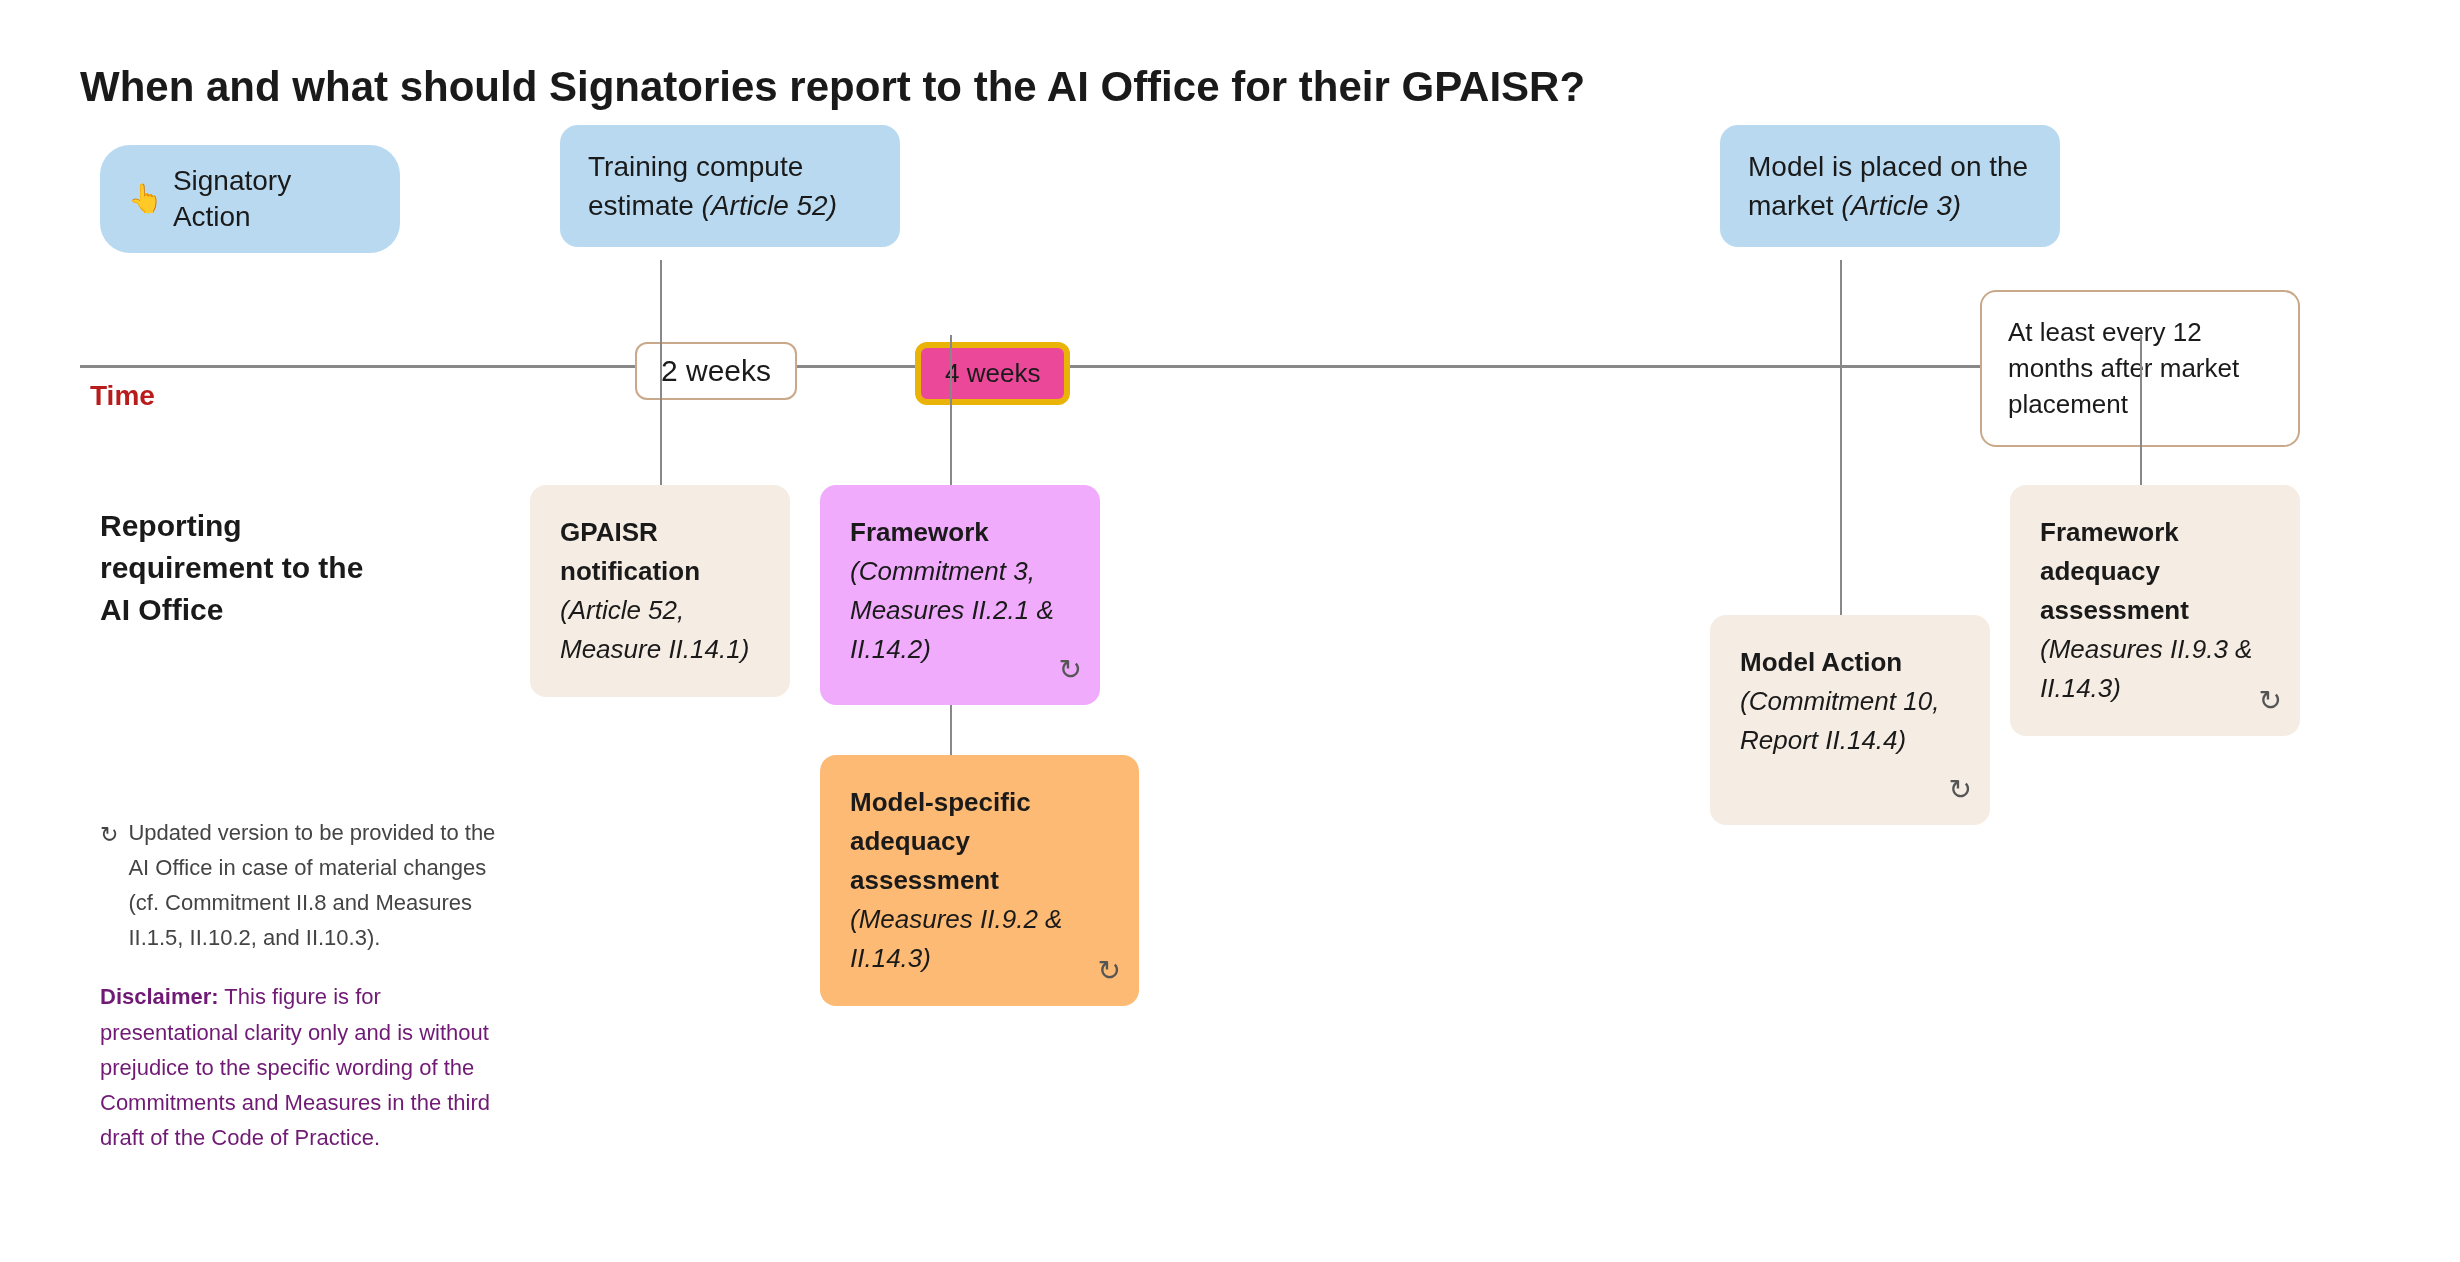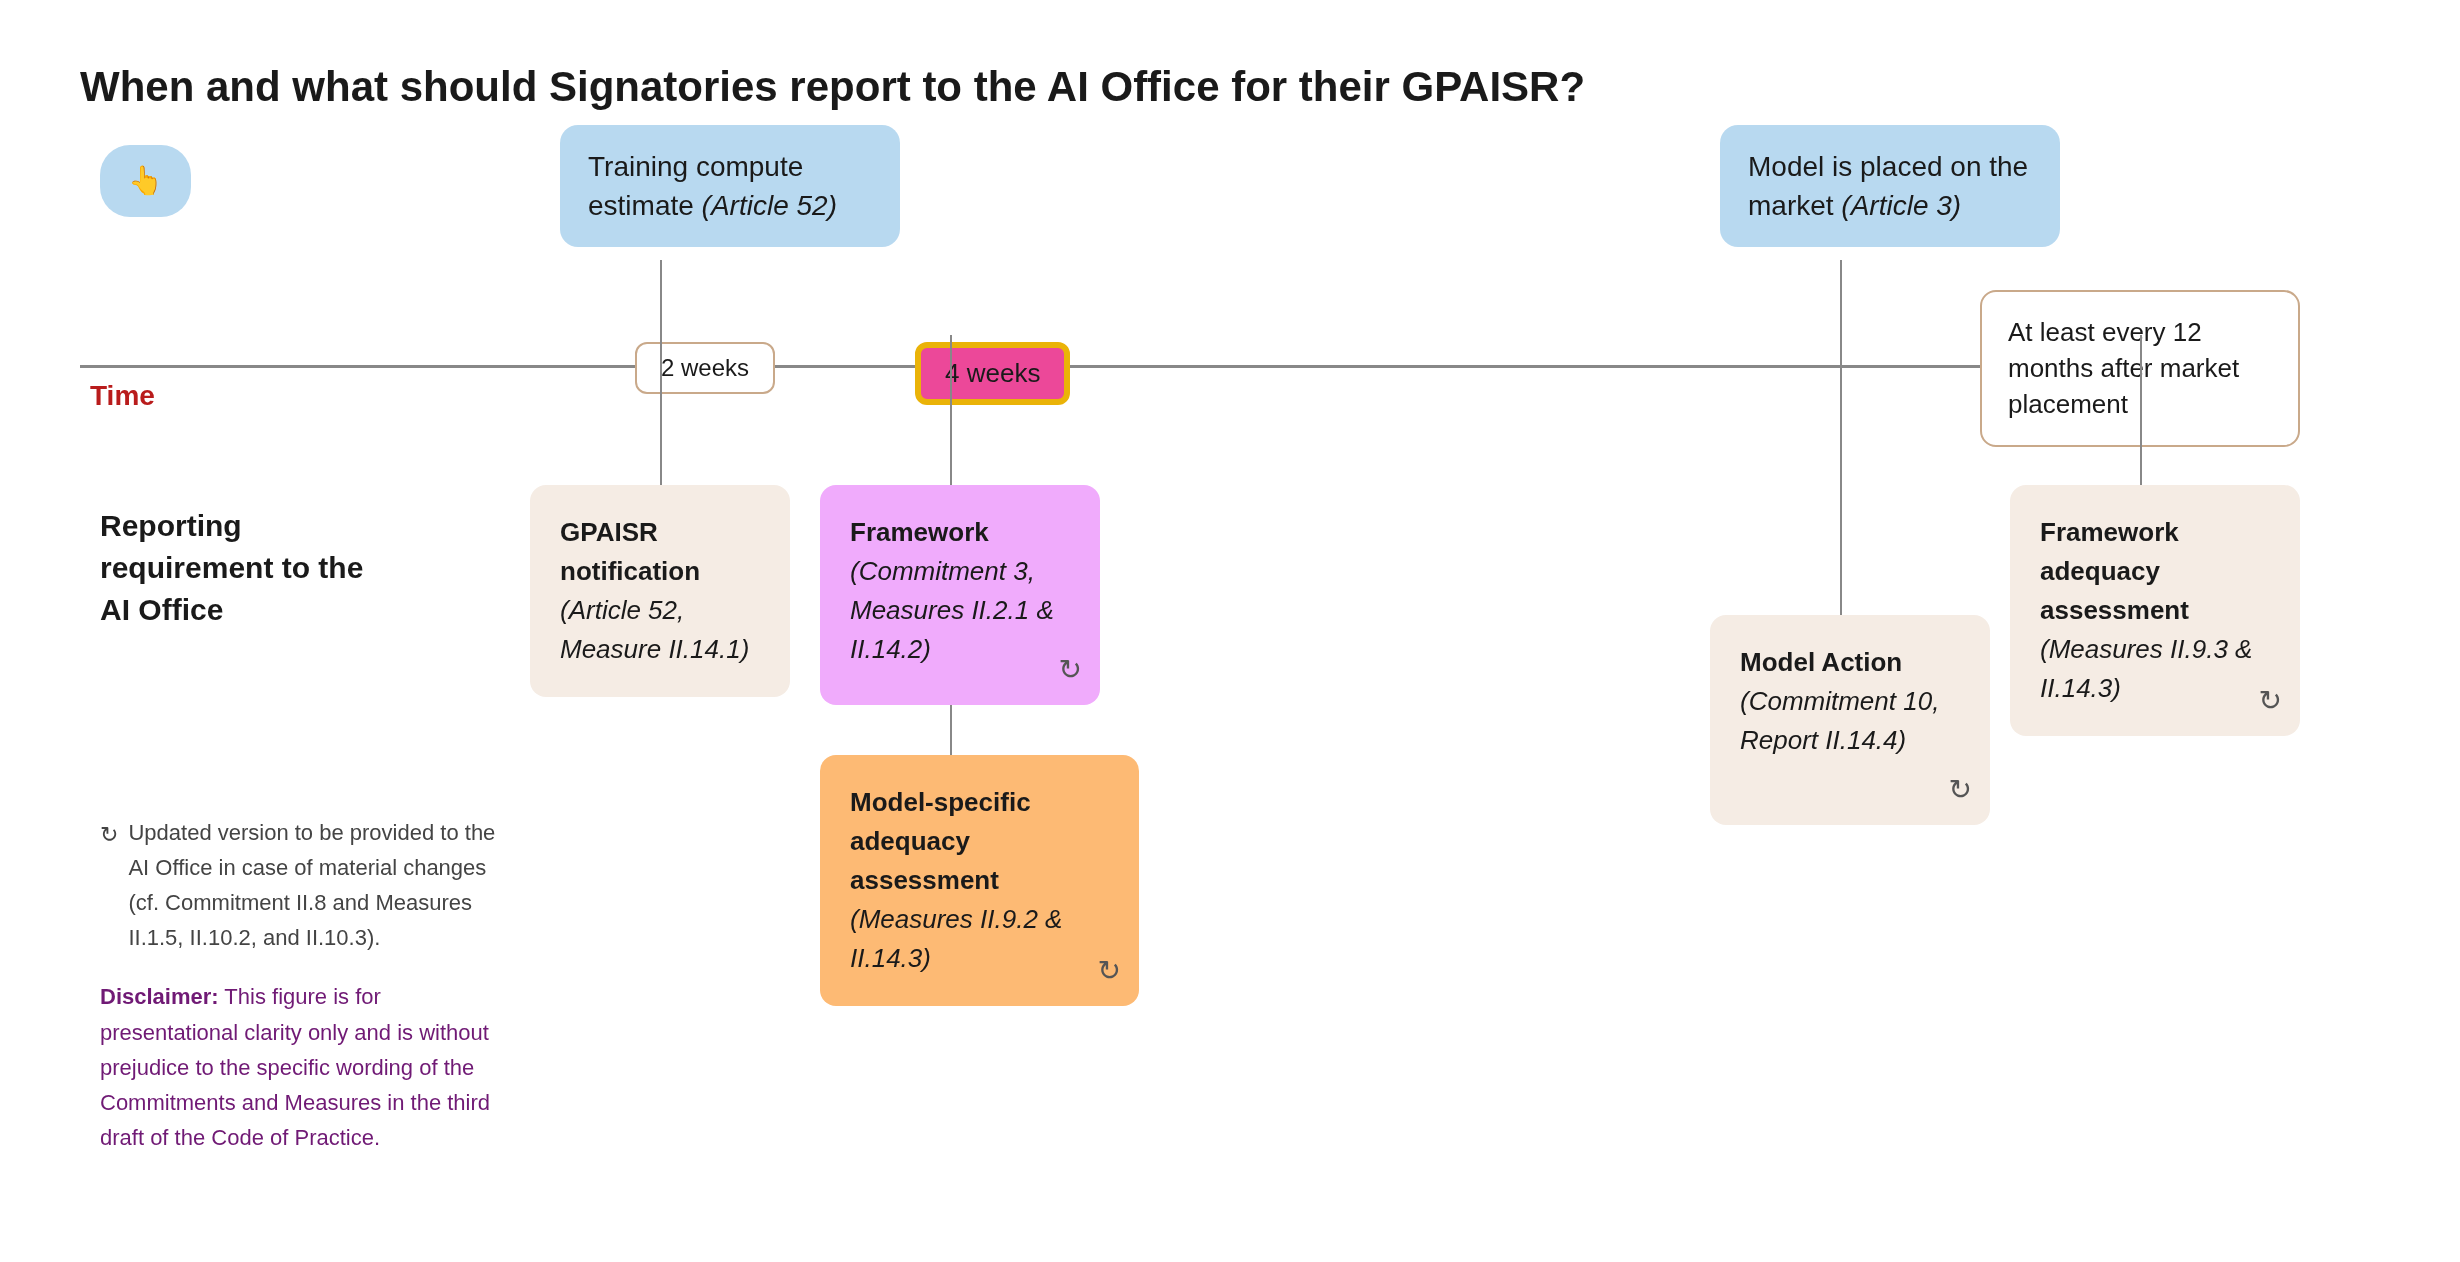--- a/index.html
+++ b/index.html
@@ -47,20 +47,21 @@
 
 <div>
 
   <h1 class="page-title">When and what should Signatories report to the AI Office for their GPAISR?</h1>
 
   <div style="position:relative; width:100%; height:1000px;">
 
     <div style="position:absolute; left:20px; top:30px;">
       <div class="blue-pill">
         <span>👆</span>
+        <span>Signatory Action</span>
       </div>
     </div>
 
     <div style="position:absolute; left:480px; top:10px;">
       <div class="blue-pill-large">
         <span>Training compute estimate </span><em>(Article 52)</em>
       </div>
     </div>
 
     <div style="position:absolute; left:1640px; top:10px;">
@@ -72,21 +73,21 @@
     <div style="position:absolute; left:580px; top:145px; width:2px; height:105px; background:#888;"></div>
 
     <div style="position:absolute; left:1760px; top:145px; width:2px; height:105px; background:#888;"></div>
 
     <div style="position:absolute; left:0; right:100px; top:250px; height:3px; background:#888;"></div>
 
     <div style="position:absolute; right:88px; top:241px; width:0; height:0; border-top:12px solid transparent; border-bottom:12px solid transparent; border-left:24px solid #888;"></div>
 
     <div style="position:absolute; left:10px; top:265px; font-size:28px; color:#b91c1c; font-weight:600;">Time</div>
 
-    <div style="position:absolute; left:555px; top:227px; background:#fff; border:2px solid #c9a98a; border-radius:12px; padding:10px 24px; font-size:24px; font-weight:500;">
+    <div style="position:absolute; left:555px; top:227px; background:#fff; border:2px solid #c9a98a; border-radius:12px; padding:10px 24px; font-size:30px; font-weight:500;">
       <span>2 weeks</span>
     </div>
 
     <div style="position:absolute; left:835px; top:227px; background:#ec4899; border:6px solid #eab308; border-radius:12px; padding:10px 24px; font-size:26px; font-weight:500;">
       <span>4 weeks</span>
     </div>
 
     <div style="position:absolute; left:1900px; top:175px; background:#fff; border:2px solid #c9a98a; border-radius:16px; padding:22px 26px; font-size:26px; line-height:1.4; max-width:320px;">
       <span>At least every 12 months after market placement</span>
     </div>

